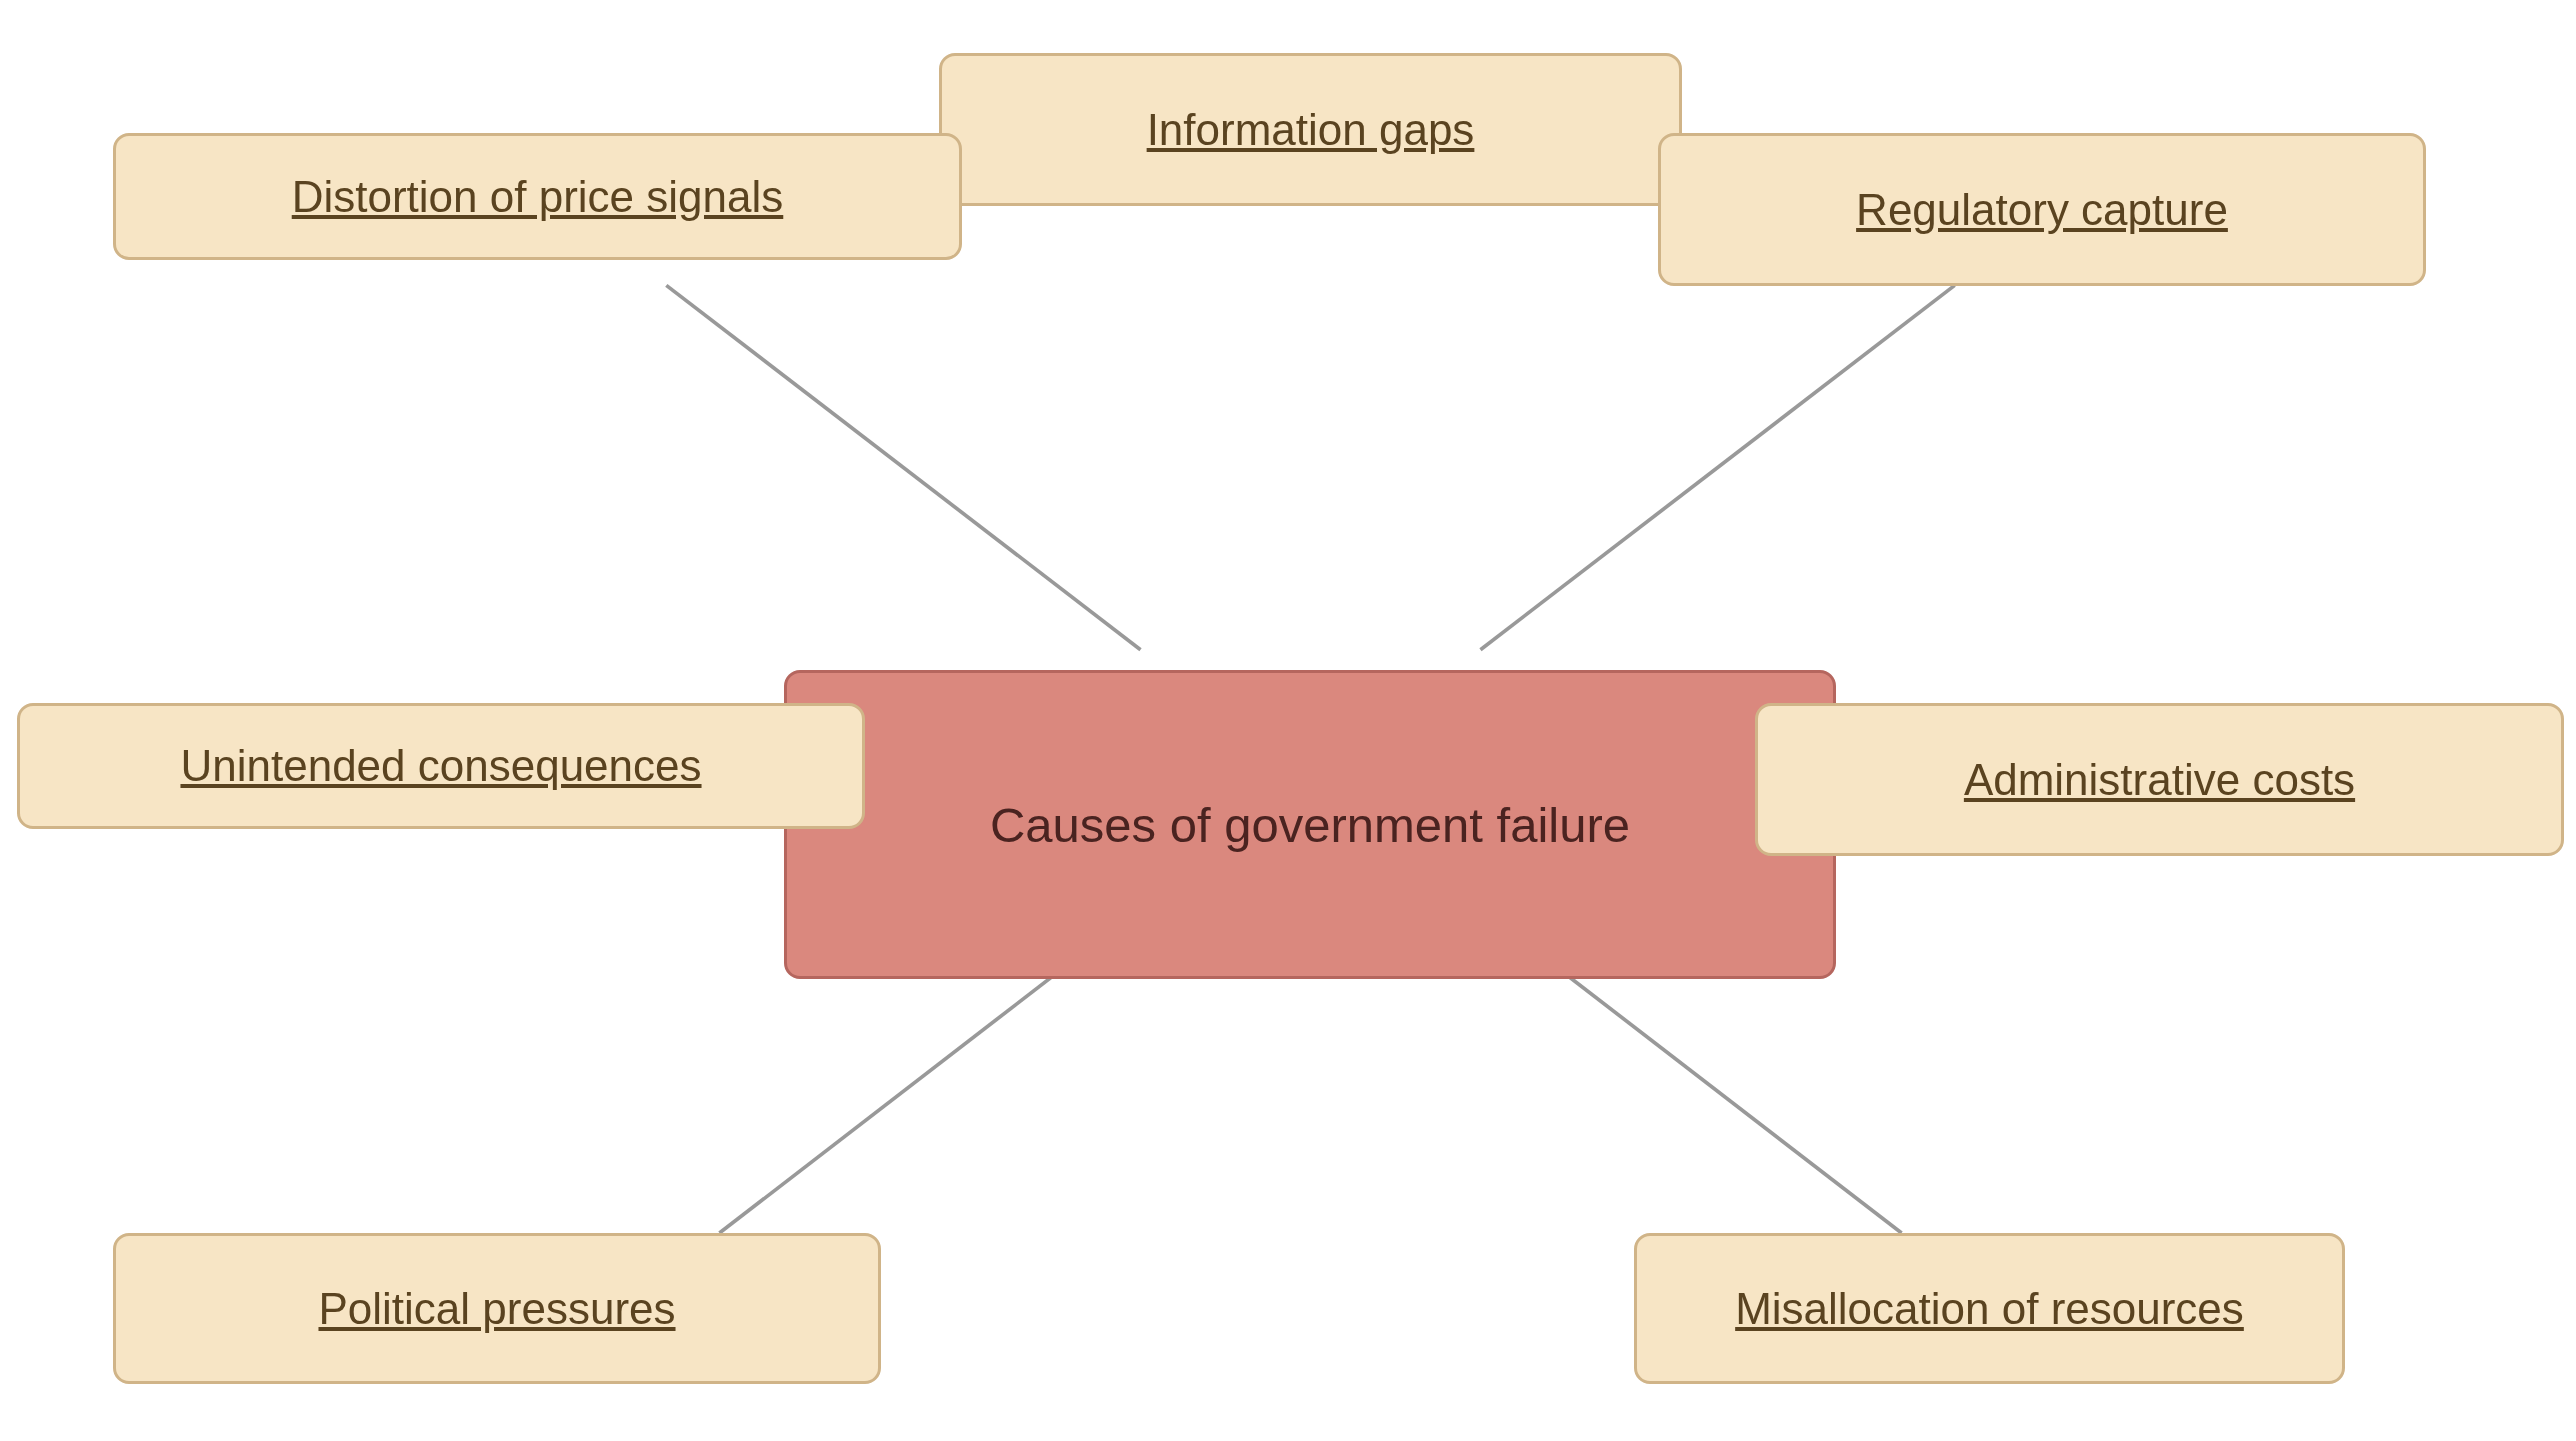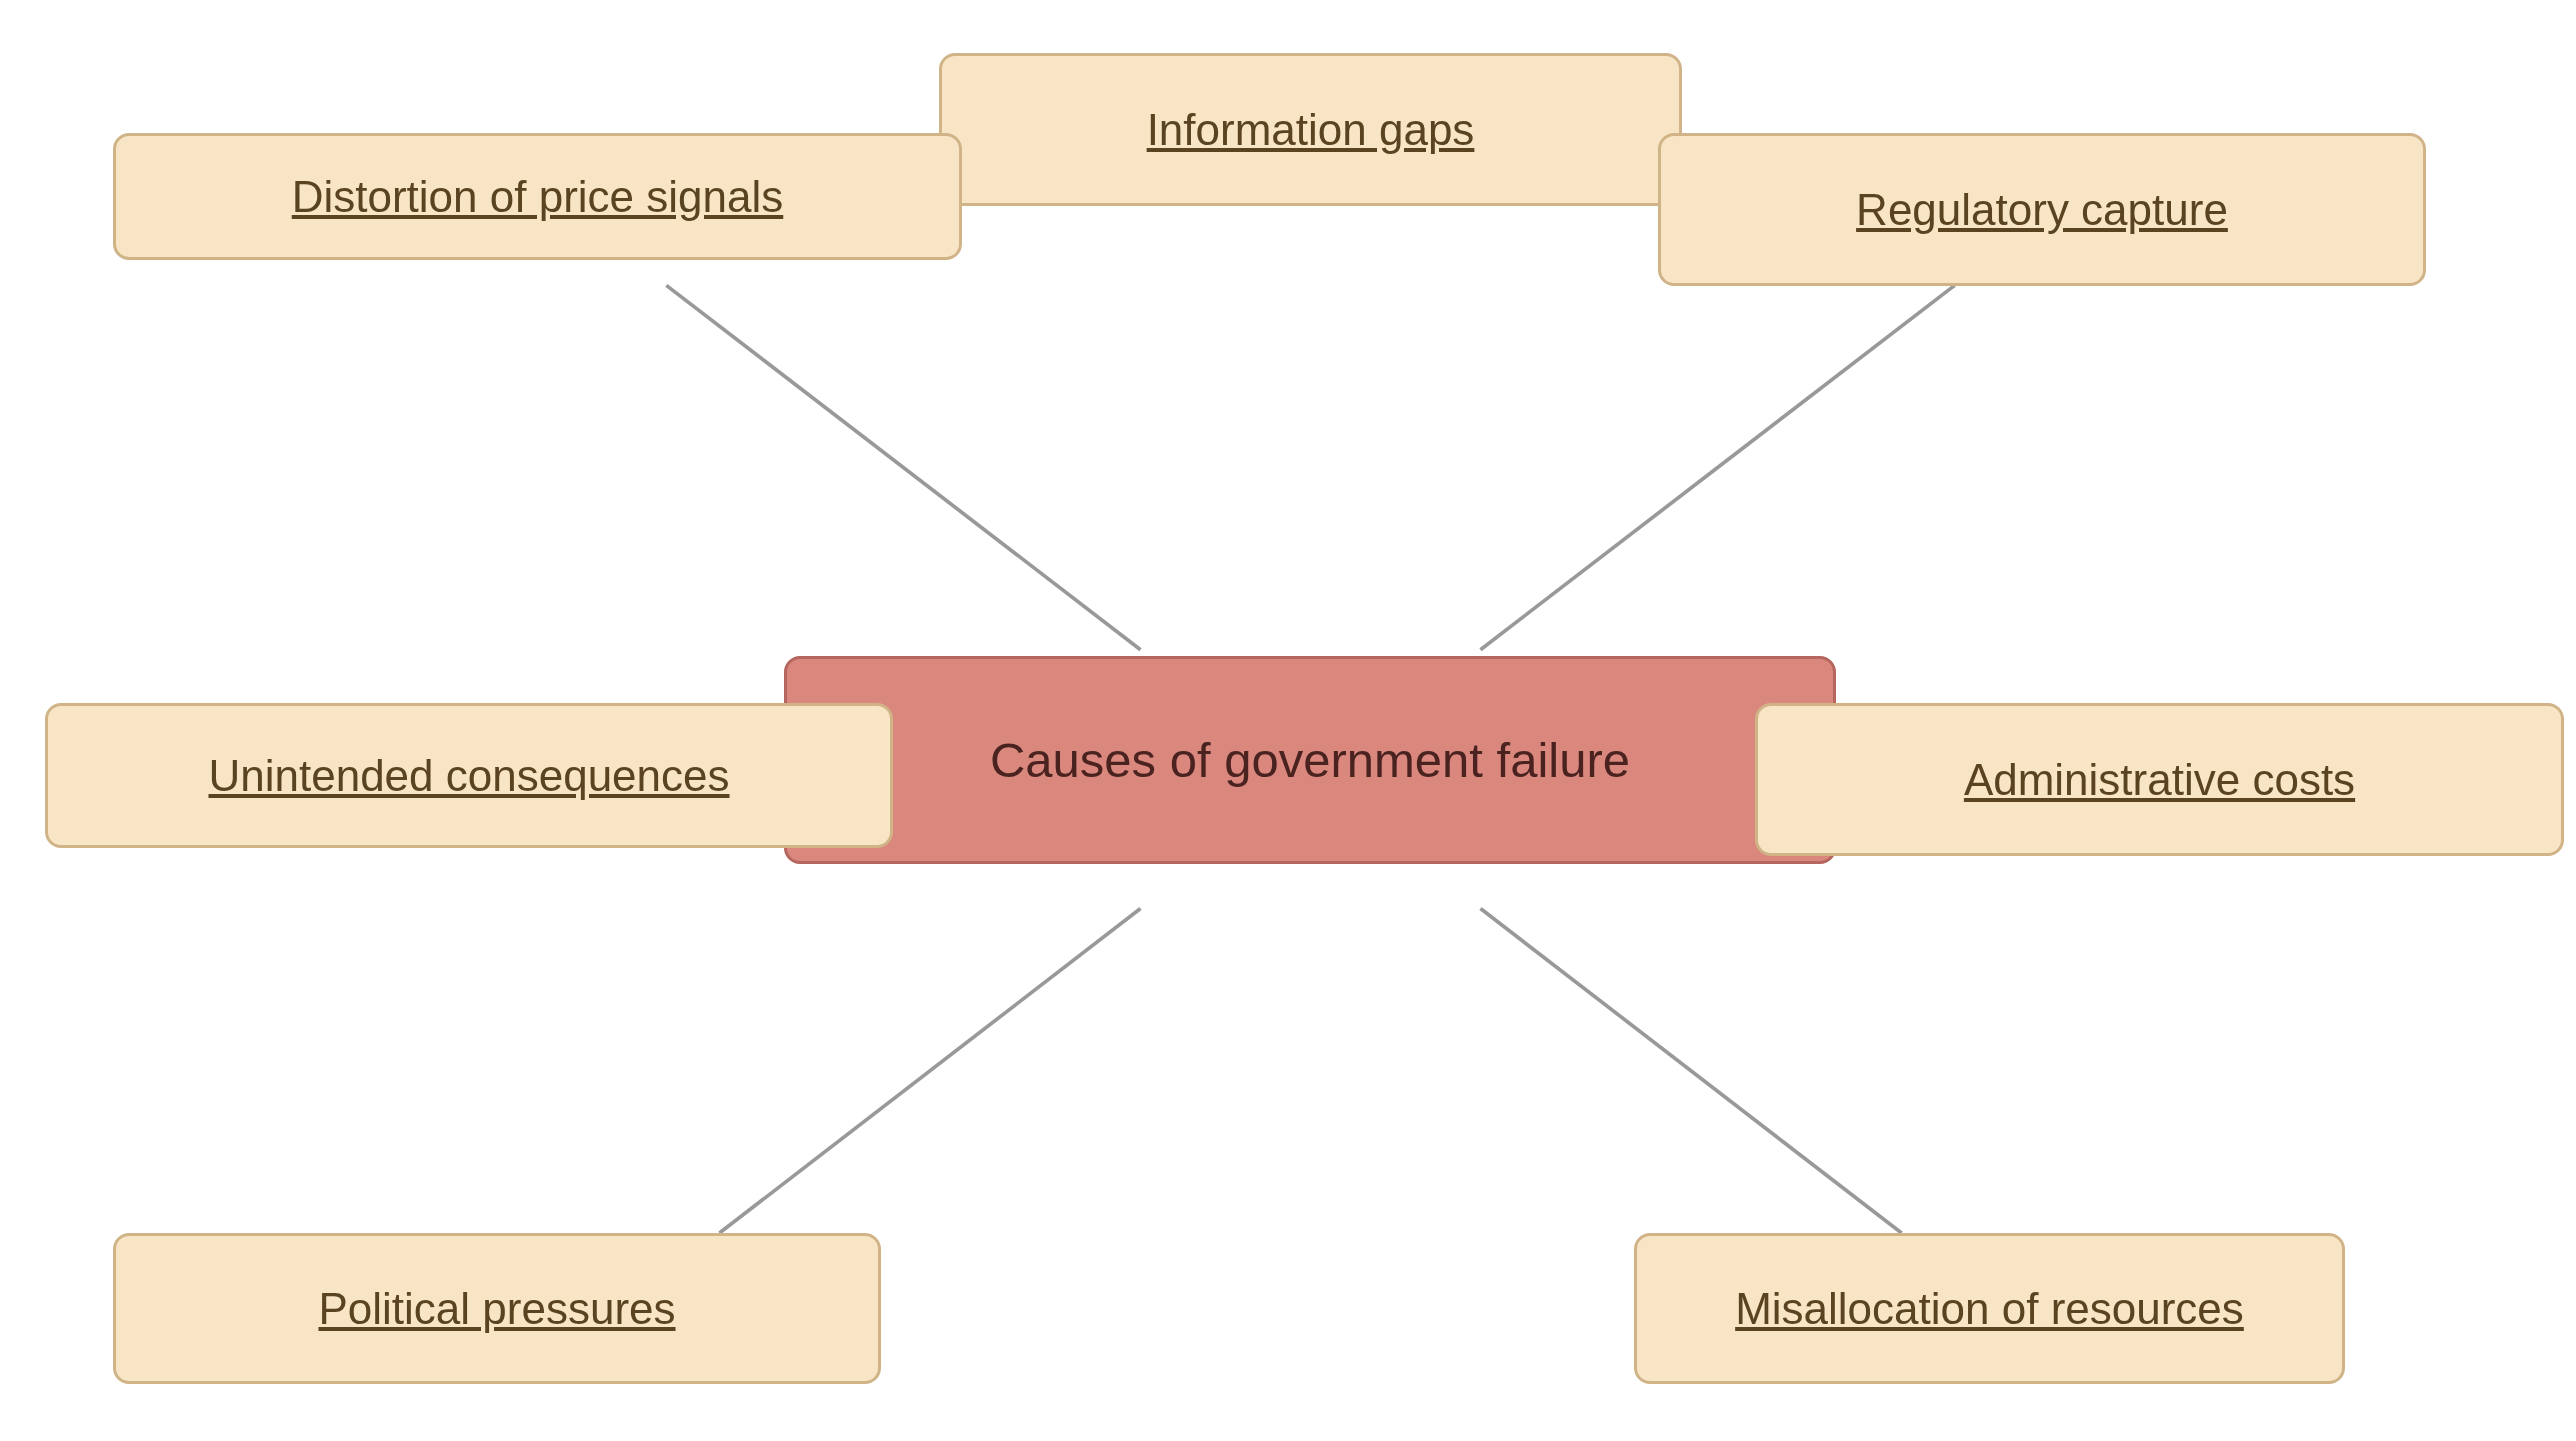--- a/index.html
+++ b/index.html
@@ -16,37 +16,37 @@
 </head>
 <body>
 
 <svg class="edges" viewBox="0 0 3492 1954">
   <line x1="903" y1="387" x2="1546" y2="881" stroke="#999999" stroke-width="5"></line>
   <line x1="2650" y1="387" x2="2007" y2="881" stroke="#999999" stroke-width="5"></line>
   <line x1="975" y1="1672" x2="1546" y2="1232" stroke="#999999" stroke-width="5"></line>
   <line x1="2578" y1="1672" x2="2007" y2="1232" stroke="#999999" stroke-width="5"></line>
 </svg>
 
-<div class="node root" style="left:784px; top:656px; width:1052px; height:208px;">
+<div class="node root" style="left:784px; top:670px; width:1052px; height:309px;">
   <span>Causes of government failure</span>
 </div>
 
 <div class="node leaf" style="left:939px; top:53px; width:743px; height:153px;">
   <span>Information gaps</span>
 </div>
 
 <div class="node leaf" style="left:113px; top:133px; width:849px; height:127px;">
   <span>Distortion of price signals</span>
 </div>
 
 <div class="node leaf" style="left:1658px; top:133px; width:768px; height:153px;">
   <span>Regulatory capture</span>
 </div>
 
-<div class="node leaf" style="left:17px; top:703px; width:848px; height:145px;margin-left:28px;">
+<div class="node leaf" style="left:17px; top:703px; width:848px; height:126px;">
   <span>Unintended consequences</span>
 </div>
 
 <div class="node leaf" style="left:1755px; top:703px; width:809px; height:153px;">
   <span>Administrative costs</span>
 </div>
 
 <div class="node leaf" style="left:113px; top:1233px; width:768px; height:151px;">
   <span>Political pressures</span>
 </div>

